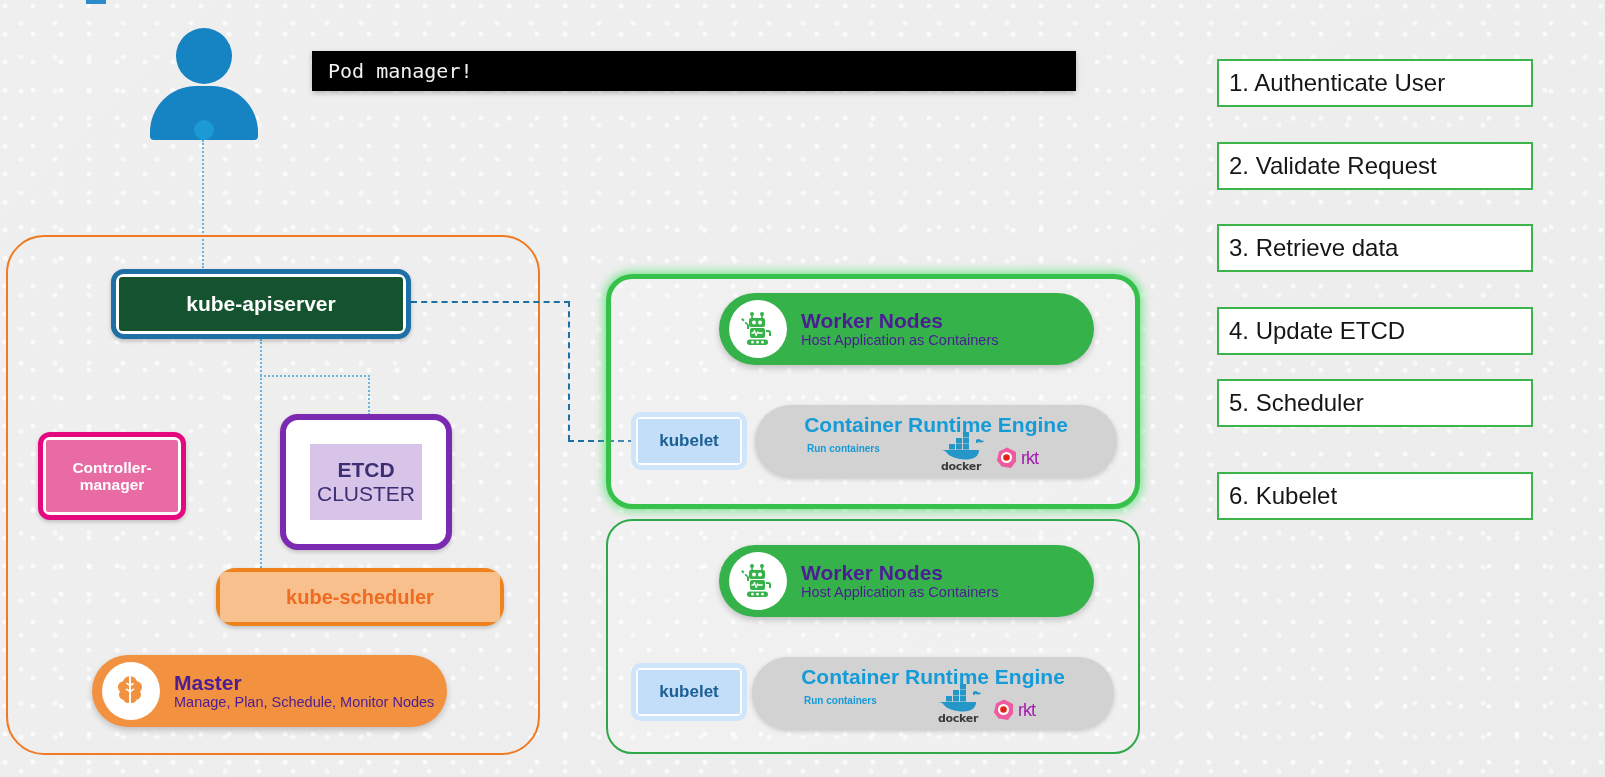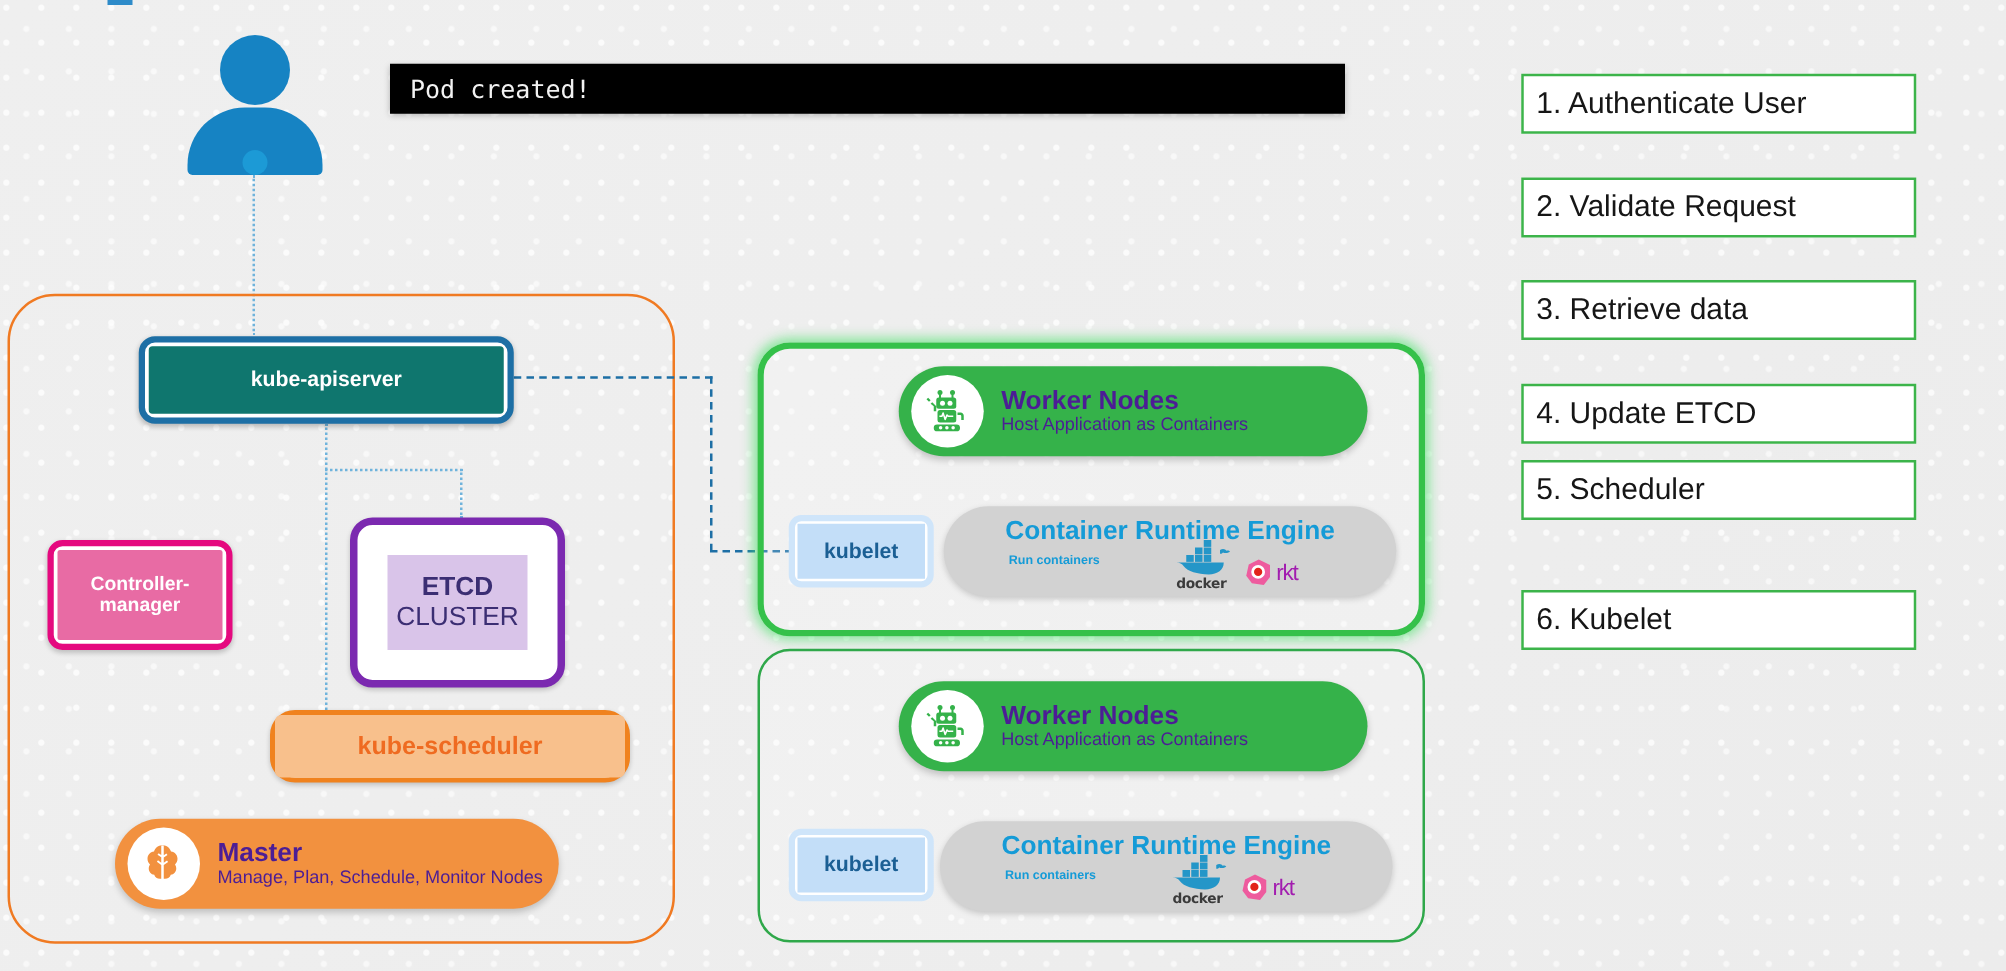--- a/index.html
+++ b/index.html
@@ -105,22 +105,22 @@
     box-sizing: border-box;
   }
 
   .apiserver {
     left: 111px; top: 269px; width: 300px; height: 70px;
     border: 5px solid #1D6FA5; border-radius: 13px;
     background: #ffffff; padding: 3px;
     box-shadow: 0 2px 4px rgba(0,0,0,0.22);
   }
   .apiserver .inner {
-    background: #0f766e;
-    color: #ffffff; font-weight: bold; font-size: 17px;
+    background: #14532d;
+    color: #ffffff; font-weight: bold; font-size: 21px;
     border-radius: 3px;
   }
 
   .ctrlmgr {
     left: 38px; top: 432px; width: 148px; height: 88px;
     border: 5px solid #E5097F; border-radius: 12px;
     background: #ffffff; padding: 3px;
     box-shadow: 0 2px 4px rgba(0,0,0,0.2);
   }
   .ctrlmgr .inner {
@@ -272,21 +272,21 @@
 
   <div class="user-icon">
     <div class="user-head"></div>
     <div class="user-body"></div>
     <div class="user-dot"></div>
   </div>
   <div class="user-link"></div>
 
   <div class="terminal">
     <div class="term-out">
-      <div class="term-out-text">Pod created!</div>
+      <div class="term-out-text">Pod manager!</div>
     </div>
   </div>
 
   <div class="master-boundary"></div>
 
   <div class="dot-v" style="left:260px; top:339px; height:229px;"></div>
 
   <div class="dot-h" style="left:260px; top:375px; width:110px;"></div>
   <div class="dot-v" style="left:368px; top:375px; height:40px;"></div>
 
@@ -464,20 +464,20 @@
   </div>
   <div class="step" style="top:142px;">
     <span>2. Validate Request</span>
   </div>
   <div class="step" style="top:224px;">
     <span>3. Retrieve data</span>
   </div>
   <div class="step" style="top:307px;">
     <span>4. Update ETCD</span>
   </div>
-  <div class="step" style="top:368px;text-align:right;">
+  <div class="step" style="top:379px;text-align:right;">
     <span>5. Scheduler</span>
   </div>
   <div class="step" style="top:472px;">
     <span>6. Kubelet</span>
   </div>
 
 </div>
 
 </body></html>

